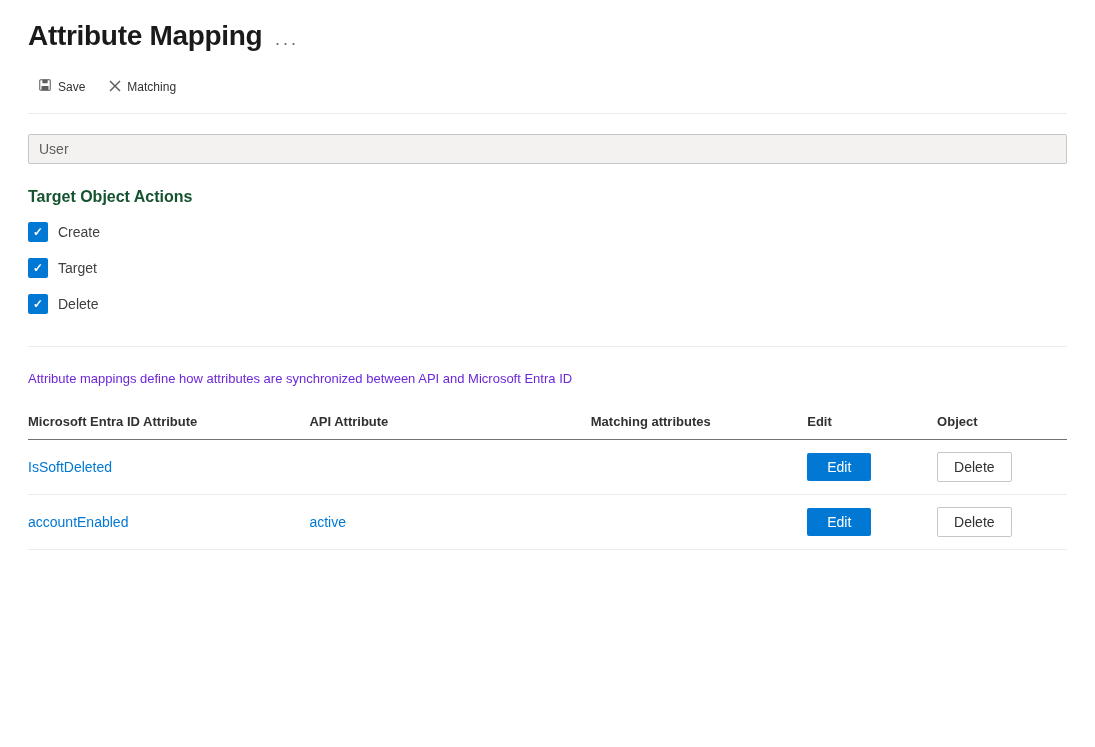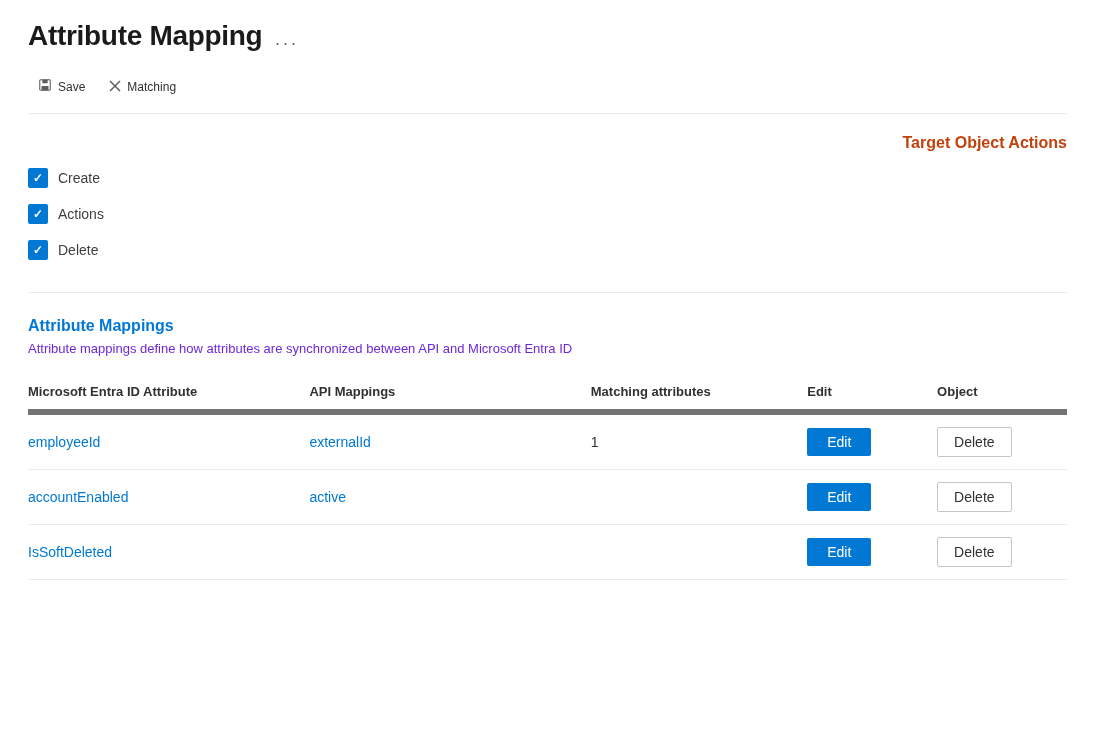--- a/index.html
+++ b/index.html
@@ -86,23 +86,22 @@
       background: #f3f2f1;
       font-size: 14px;
       color: #605e5c;
       outline: none;
       margin-bottom: 24px;
     }
 
     .section-title {
       font-size: 16px;
       font-weight: 600;
-      color: #c2410c;
+      color: #14532d;
       margin-bottom: 16px;
-      text-align: right;
     }
 
     .checkbox-group {
       display: flex;
       flex-direction: column;
       gap: 16px;
       margin-bottom: 32px;
     }
 
     .checkbox-item {
@@ -152,21 +151,21 @@
       color: #6d28d9;
       margin-bottom: 20px;
     }
 
     .attr-table {
       width: 100%;
       border-collapse: collapse;
     }
 
     .attr-table thead tr {
-      border-bottom: 6px solid #737373;
+      border-bottom: 1px solid #737373;
     }
 
     .attr-table thead th {
       text-align: left;
       font-size: 13px;
       font-weight: 700;
       color: #323130;
       padding: 8px 12px 10px 0;
     }
 
@@ -260,101 +259,90 @@
         <svg width="12" height="12" viewBox="0 0 12 12" fill="none">
           <line x1="1" y1="1" x2="11" y2="11" stroke="#605e5c" stroke-width="1.5"></line>
           <line x1="11" y1="1" x2="1" y2="11" stroke="#605e5c" stroke-width="1.5"></line>
         </svg>
       </span>
       <span>Matching</span>
     </button>
   </div>
 
   <div>
+    <input class="target-object-input" type="text" value="User" placeholder="User" readonly="" style="">
   </div>
 
   <div>
     <div class="section-title">Target Object Actions</div>
     <div class="checkbox-group">
 
       <label class="checkbox-item">
         <span class="checkbox-box">
           <span class="checkmark">✓</span>
         </span>
         <span class="checkbox-label">Create</span>
       </label>
 
       <label class="checkbox-item">
         <span class="checkbox-box">
           <span class="checkmark">✓</span>
         </span>
-        <span class="checkbox-label">Actions</span>
+        <span class="checkbox-label">Target</span>
       </label>
 
       <label class="checkbox-item">
         <span class="checkbox-box">
           <span class="checkmark">✓</span>
         </span>
         <span class="checkbox-label">Delete</span>
       </label>
 
     </div>
   </div>
 
   <div class="divider"></div>
 
   <div>
-    <div class="attr-mappings-title">Attribute Mappings</div>
     <div class="attr-mappings-subtitle">Attribute mappings define how attributes are synchronized between API and Microsoft Entra ID</div>
 
     <table class="attr-table">
       <thead>
         <tr>
           <th>Microsoft Entra ID Attribute</th>
-          <th>API Mappings</th>
+          <th>API Attribute</th>
           <th>Matching attributes</th>
           <th>Edit</th>
           <th>Object</th>
         </tr>
       </thead>
       <tbody>
 
+
         <tr class="table-row">
-          <td class="attr-name">employeeId</td>
-          <td class="attr-api">externalId</td>
-          <td class="attr-precedence">1</td>
+          <td class="attr-name">IsSoftDeleted</td>
+          <td class="attr-api"></td>
+          <td class="attr-precedence"></td>
           <td>
             <button class="edit-btn">Edit</button>
           </td>
           <td>
             <button class="delete-btn">Delete</button>
           </td>
         </tr>
 
         <tr class="table-row">
           <td class="attr-name">accountEnabled</td>
           <td class="attr-api">active</td>
           <td class="attr-precedence"></td>
           <td>
             <button class="edit-btn">Edit</button>
           </td>
           <td>
             <button class="delete-btn">Delete</button>
           </td>
         </tr>
 
-        <tr class="table-row">
-          <td class="attr-name">IsSoftDeleted</td>
-          <td class="attr-api"></td>
-          <td class="attr-precedence"></td>
-          <td>
-            <button class="edit-btn">Edit</button>
-          </td>
-          <td>
-            <button class="delete-btn">Delete</button>
-          </td>
-        </tr>
-
       </tbody>
     </table>
   </div>
 
 </div>
 
 </body></html>

